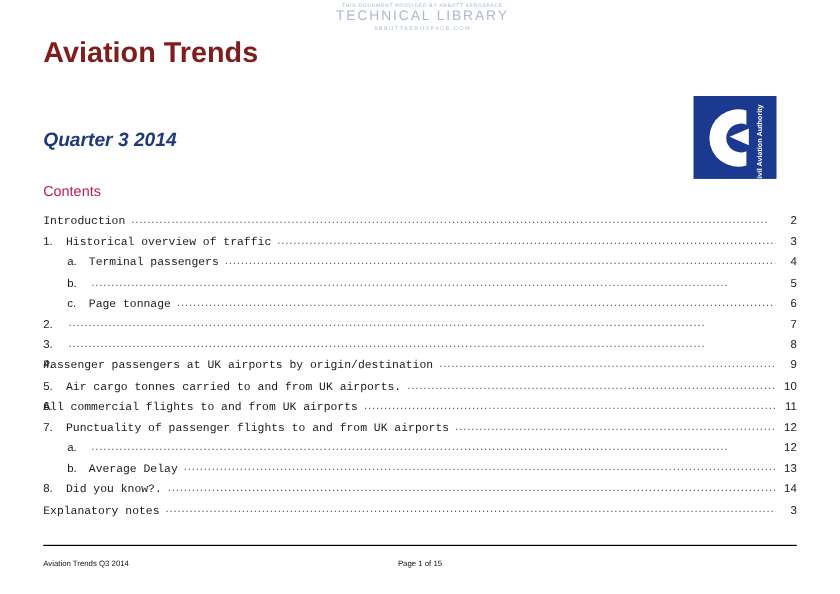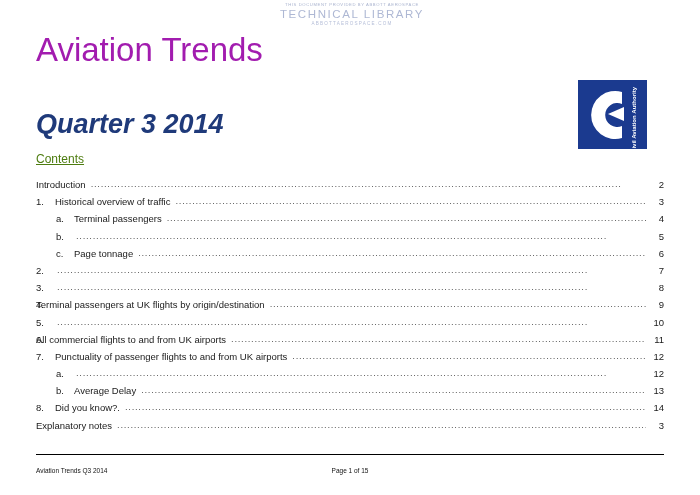--- a/index.html
+++ b/index.html
@@ -53,41 +53,40 @@
     color: #b5bed8;
     margin-top: 1px;
     white-space: nowrap;
   }
 
   
   .main-title {
     position: absolute;
     left: 36px;
     top: 31px;
-    font-size: 33px;
-    font-weight: normal;
-    color: #a21caf;
+    font-size: 24px;
+    font-weight: bold;
+    color: #7f1d1d;
     letter-spacing: 0px;
   }
   .sub-title {
     position: absolute;
     left: 36px;
     top: 109px;
-    font-size: 27px;
+    font-size: 16px;
     font-weight: bold;
     font-style: italic;
     color: #1f3a7a;
   }
   .contents-head {
     position: absolute;
     left: 36px;
     top: 152px;
     font-size: 12px;
-    color: #4d7c0f;
-    text-decoration: underline;
+    color: #be185d;
   }
 
   
   .logo {
     position: absolute;
     left: 578px;
     top: 80px;
     width: 69px;
     height: 69px;
     background: #1b3a8f;
@@ -128,20 +127,21 @@
     white-space: nowrap;
   }
   .toc-num {
     display: inline-block;
     text-align: left;
     flex: none;
   }
   .toc-label {
     flex: none;
     padding-right: 3px;
+    font-family: Liberation Mono, monospace;
   }
   .toc-dots {
     flex: 1 1 auto;
     overflow: hidden;
     white-space: nowrap;
     color: #555;
     font-size: 9.5px;
     letter-spacing: 0.7px;
     margin: 0 2px;
     transform: translateY(-1px);
@@ -243,26 +243,27 @@
         <span class="toc-dots">...............................................................................................................................................................</span>
         <span class="toc-page">7</span>
       </div>
       <div class="toc-row indent-1">
         <span class="toc-num">3.</span>
         <span class="toc-dots">...............................................................................................................................................................</span>
         <span class="toc-page">8</span>
       </div>
       <div class="toc-row indent-0">
         <span class="toc-num">4.</span>
-        <span class="toc-label">Terminal passengers at UK flights by origin/destination</span>
+        <span class="toc-label">Passenger passengers at UK airports by origin/destination</span>
         <span class="toc-dots">...............................................................................................................................................................</span>
         <span class="toc-page">9</span>
       </div>
       <div class="toc-row indent-1">
         <span class="toc-num">5.</span>
+        <span class="toc-label">Air cargo tonnes carried to and from UK airports.</span>
         <span class="toc-dots">...............................................................................................................................................................</span>
         <span class="toc-page">10</span>
       </div>
       <div class="toc-row indent-0">
         <span class="toc-num">6.</span>
         <span class="toc-label">All commercial flights to and from UK airports</span>
         <span class="toc-dots">...............................................................................................................................................................</span>
         <span class="toc-page">11</span>
       </div>
       <div class="toc-row indent-1">

